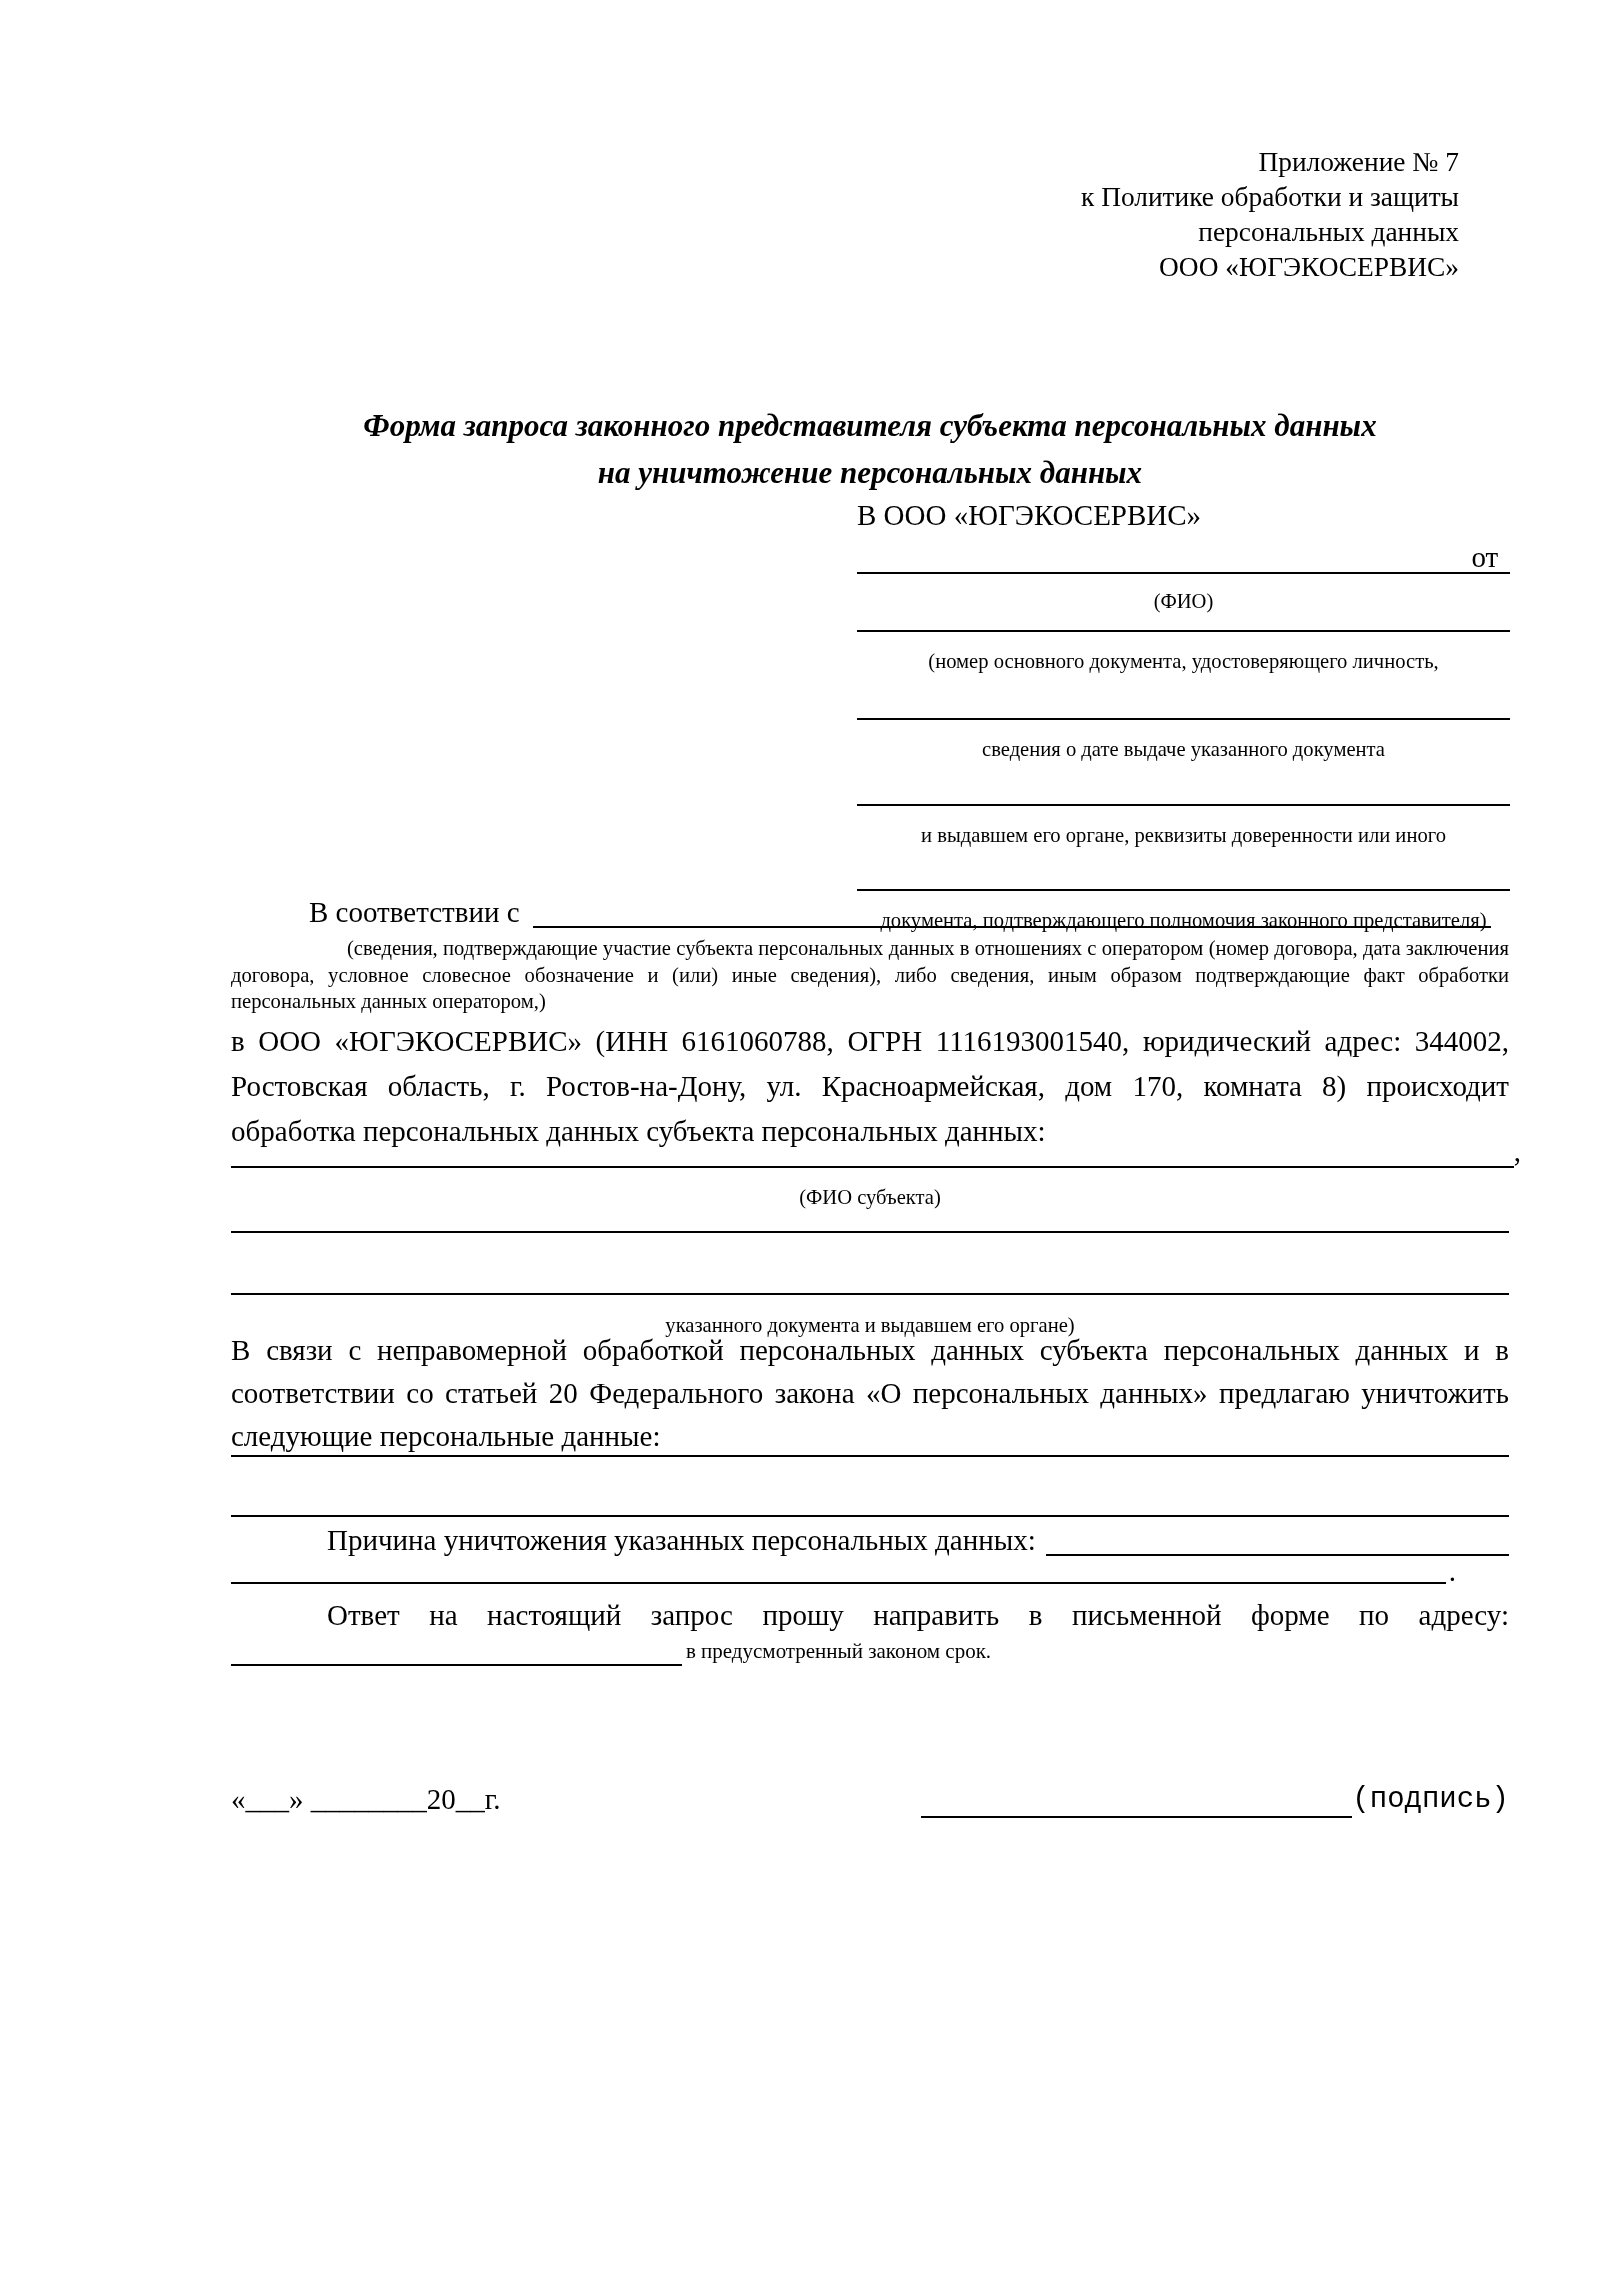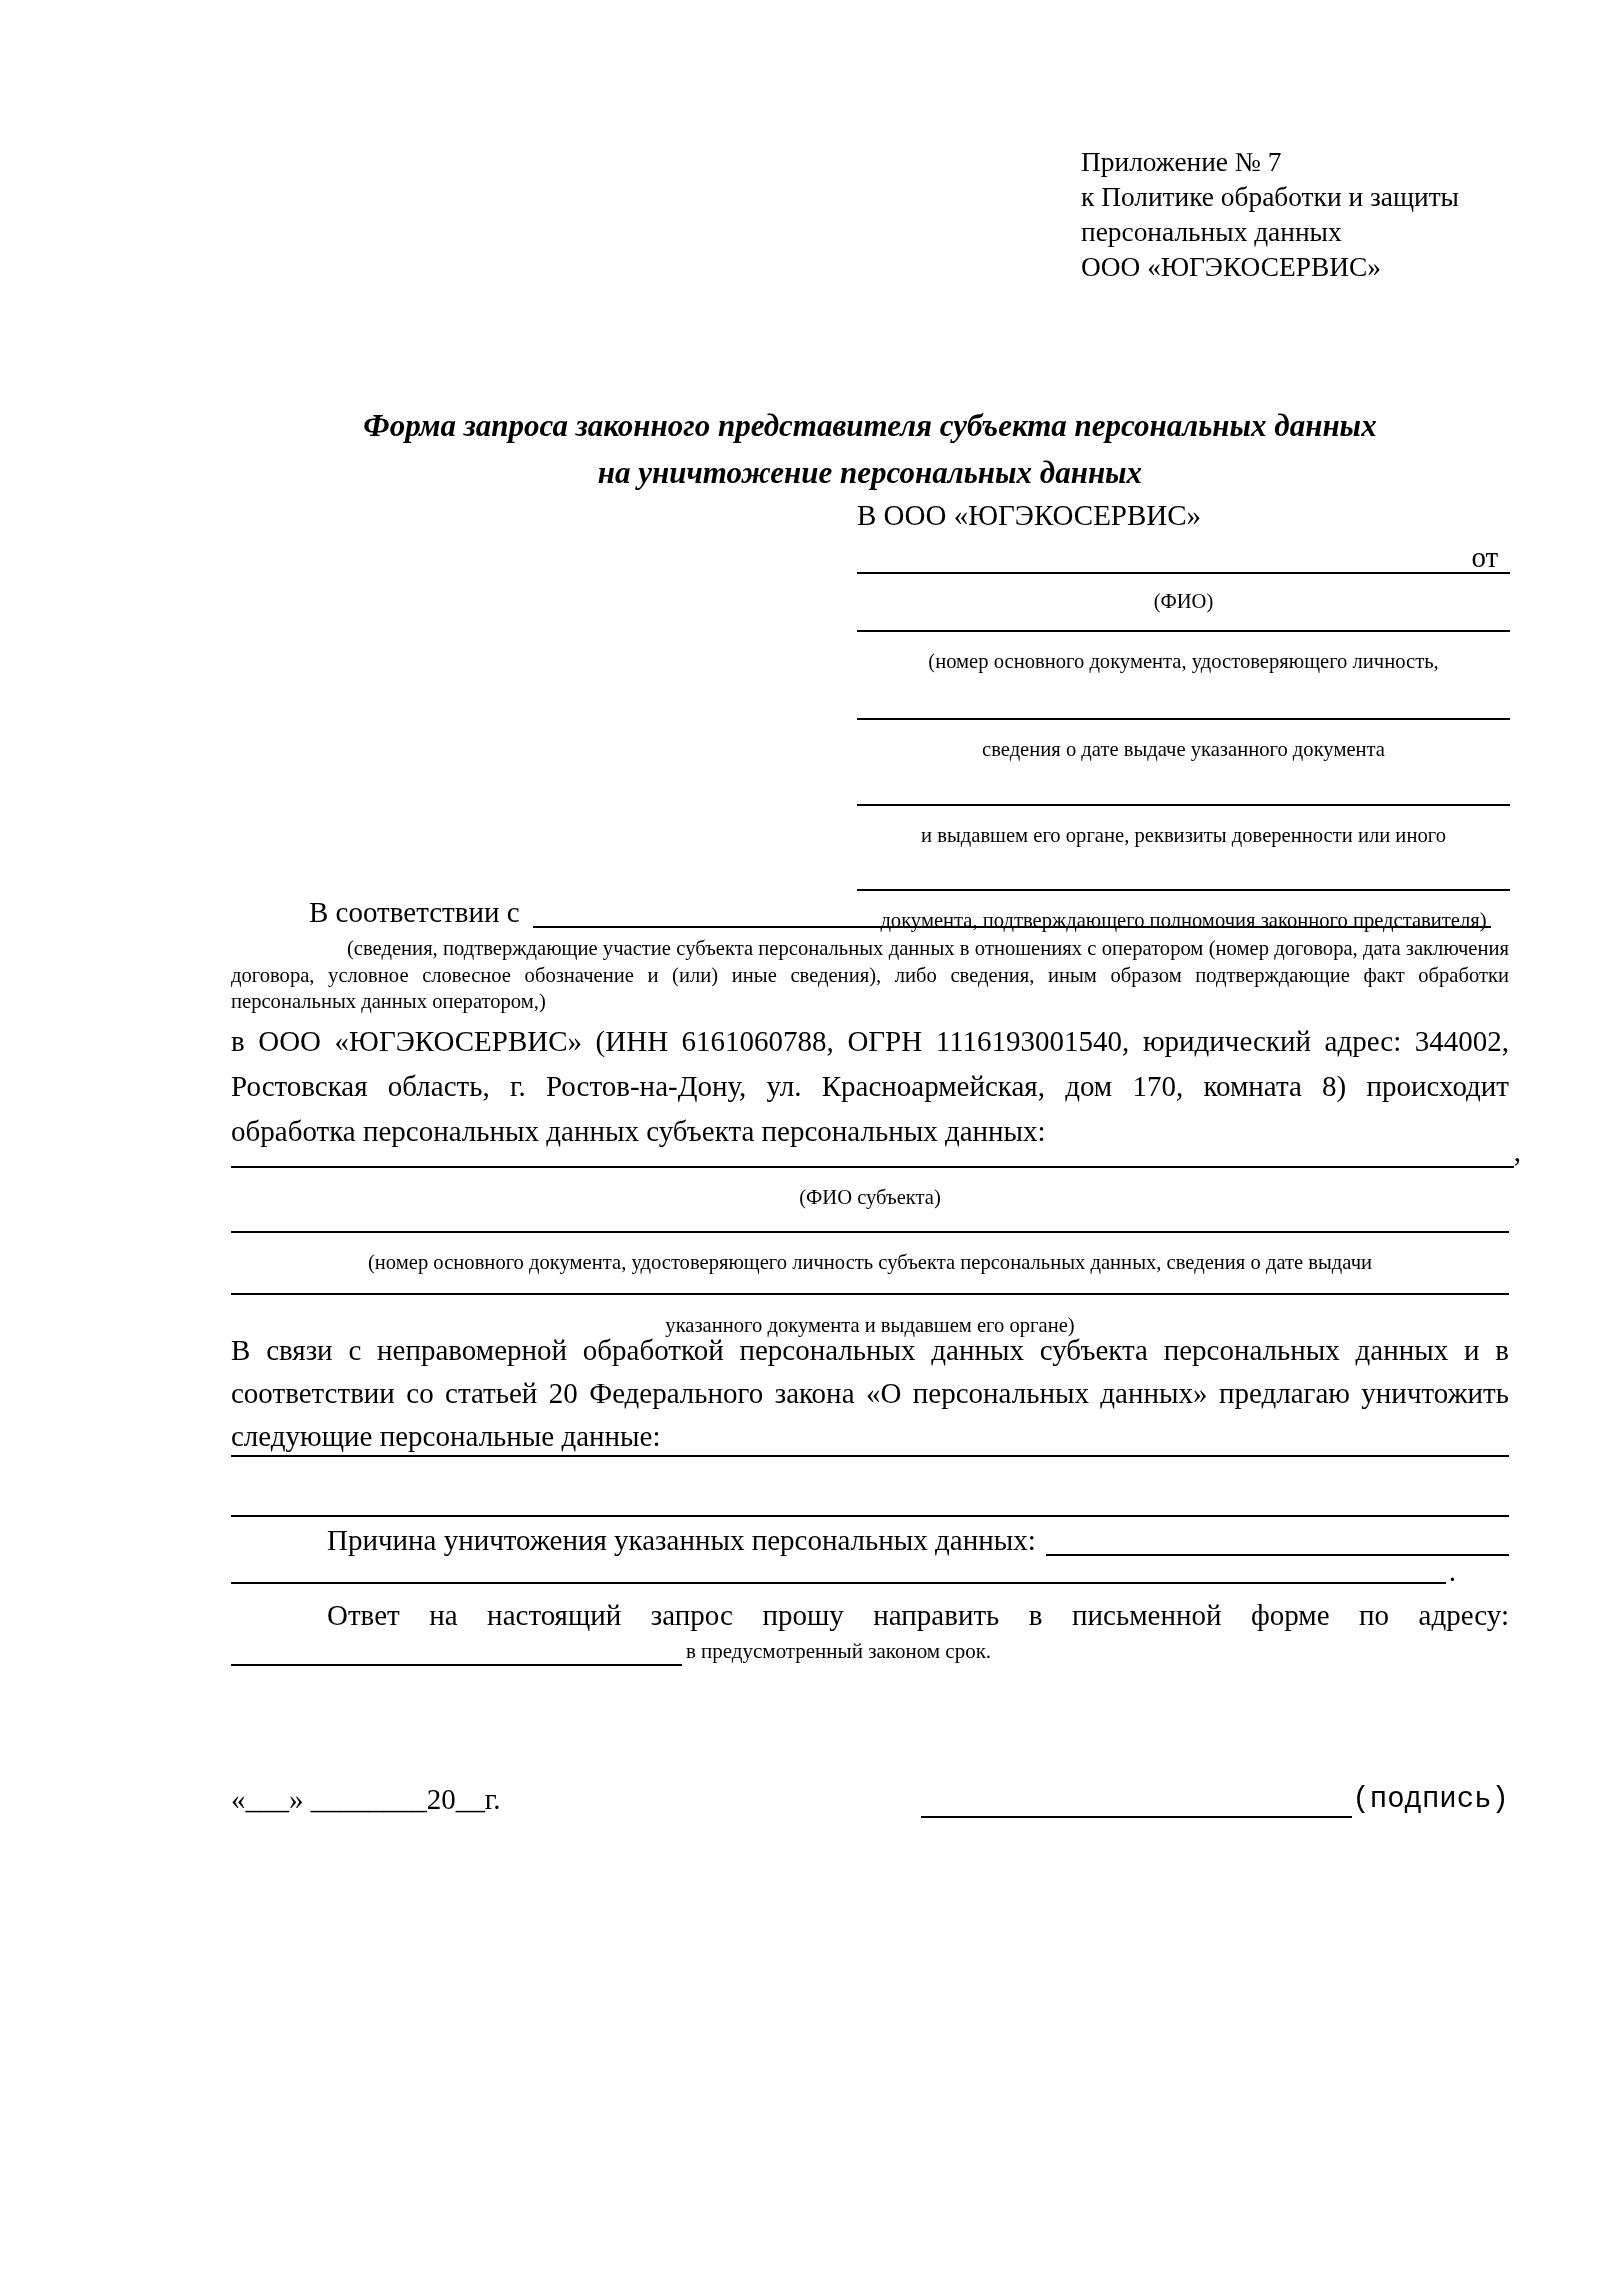--- a/index.html
+++ b/index.html
@@ -14,21 +14,21 @@
   }
   .abs{position:absolute;}
   .fill{border-bottom:2.9px solid #000;}
   .flex1{flex:1;}
   .row{display:flex;align-items:flex-end;}
   .row .fill{align-self:stretch;}
   .cap{font-size:20.6px;line-height:25.5px;text-align:center;padding-top:17px;}
   .body-text{font-size:29px;}
   .just{text-align:justify;}
 
-  #appendix-note{left:1081px;top:145px;font-size:27.4px;line-height:35px;}
+  #appendix-note{left:1081px;top:145px;font-size:27.4px;line-height:35px;text-align:right;}
   #form-title{left:231px;top:402px;width:1278px;text-align:center;font-weight:bold;font-size:31px;line-height:47px;font-style:italic;}
 
   #addressee{left:857px;top:496px;width:653px;font-size:29px;}
   #addressee .org{height:47px;line-height:39px;}
   #addressee .from-row{height:29px;flex-direction:column;}
   #addressee .from-row .label{padding-right:11.8px;line-height:29px;}
   .blank-16{height:15.7px;}
   .blank-44{height:43px;}
   .blank-43{height:42px;}
   .blank-41{height:40px;}
@@ -109,21 +109,20 @@
 
   <div class="abs row" id="subject-fio-row">
     <span class="fill flex1"></span>
     <span class="char">,</span>
   </div>
   <div class="abs cap" id="subject-fio-cap">(ФИО субъекта)</div>
 
   <div class="abs row" id="subject-doc-row1">
     <span class="fill flex1"></span>
   </div>
-  <div class="abs cap" id="subject-doc-cap1">(номер основного документа, удостоверяющего личность субъекта персональных данных, сведения о дате выдачи</div>
   <div class="abs row" id="subject-doc-row2">
     <span class="fill flex1"></span>
   </div>
   <div class="abs cap" id="subject-doc-cap2">указанного документа и выдавшем его органе)</div>
 
   <div class="abs body-text just" id="demand-par">В связи с неправомерной обработкой персональных данных субъекта персональных данных и в соответствии со статьей 20 Федерального закона «О персональных данных» предлагаю уничтожить следующие персональные данные:</div>
 
   <div class="abs row" id="blank-line-1">
     <span class="fill flex1"></span>
   </div>

